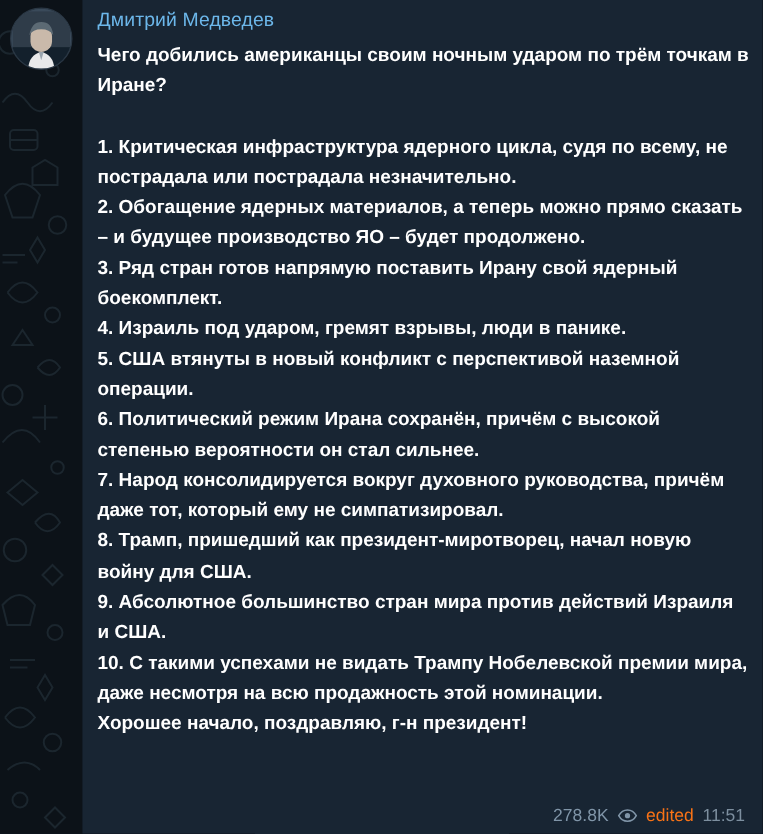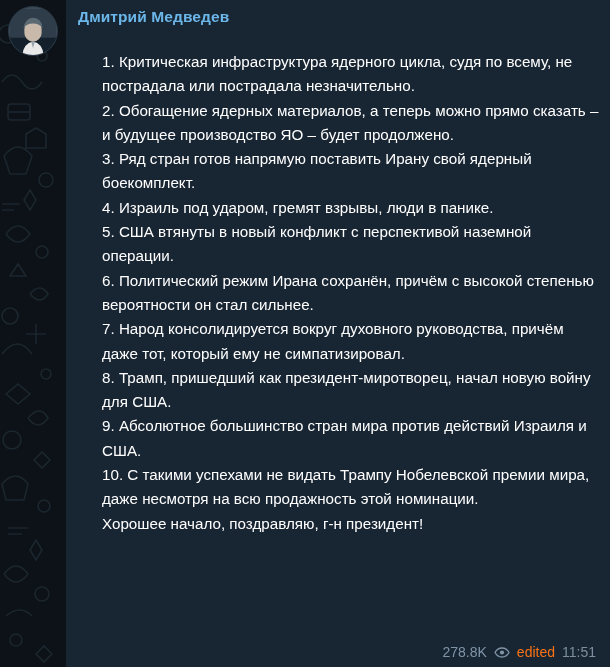--- a/index.html
+++ b/index.html
@@ -61,40 +61,39 @@
     left: 50%;
     top: 52%;
     transform: translate(-50%,-50%);
     width: 46px;
     height: 46px;
   }
 
   .author {
     color: #6cb7ea;
     font-size: 15.5px;
-    font-weight: bold;
+    font-weight: normal;
     line-height: 18px;
     margin: 2px 0 7px 0;
     letter-spacing: 0.1px;
   }
 
   .body-text {
     font-size: 15.2px;
     line-height: 24.3px;
     color: #ffffff;
     white-space: pre-wrap;
     word-wrap: break-word;
   }
   .body-text.bold {
     font-weight: bold;
     margin-bottom: 0;
   }
   .body-text.list {
-    font-weight: normal;
-    margin-left: 24px;
+    font-weight: bold;
   }
 
   .meta {
     position: absolute;
     right: 14px;
     bottom: 7px;
     display: flex;
     align-items: center;
     gap: 7px;
     color: #7d8f9f;
@@ -157,20 +156,21 @@
     <rect x="0" y="30" width="48" height="18" fill="#13202c"></rect>
     <path d="M24 12 a9 9 0 0 1 9 9 v4 a9 9 0 0 1 -18 0 v-4 a9 9 0 0 1 9 -9z" fill="#c9b9aa"></path>
     <path d="M14 20 q2 -11 10 -11 q9 0 10 11 q-3 -5 -10 -5 q-7 0 -10 5z" fill="#5c6a74"></path>
     <path d="M13 48 q1 -12 11 -14 q10 2 11 14 z" fill="#e9e9ea"></path>
     <path d="M22 34 l2 7 2 -7 z" fill="#9aa4ad"></path>
   </svg>
 </div>
 
 <div class="message-wrap">
   <div class="author">Дмитрий Медведев</div>
+  <div class="body-text bold">Чего добились американцы своим ночным ударом по трём точкам в Иране?</div>
   <div class="body-text list" style="margin-top:24px;">1. Критическая инфраструктура ядерного цикла, судя по всему, не пострадала или пострадала незначительно.
 2. Обогащение ядерных материалов, а теперь можно прямо сказать – и будущее производство ЯО – будет продолжено.
 3. Ряд стран готов напрямую поставить Ирану свой ядерный боекомплект.
 4. Израиль под ударом, гремят взрывы, люди в панике.
 5. США втянуты в новый конфликт с перспективой наземной операции.
 6. Политический режим Ирана сохранён, причём с высокой степенью вероятности он стал сильнее.
 7. Народ консолидируется вокруг духовного руководства, причём даже тот, который ему не симпатизировал.
 8. Трамп, пришедший как президент-миротворец, начал новую войну для США.
 9. Абсолютное большинство стран мира против действий Израиля и США.
 10. С такими успехами не видать Трампу Нобелевской премии мира, даже несмотря на всю продажность этой номинации.

